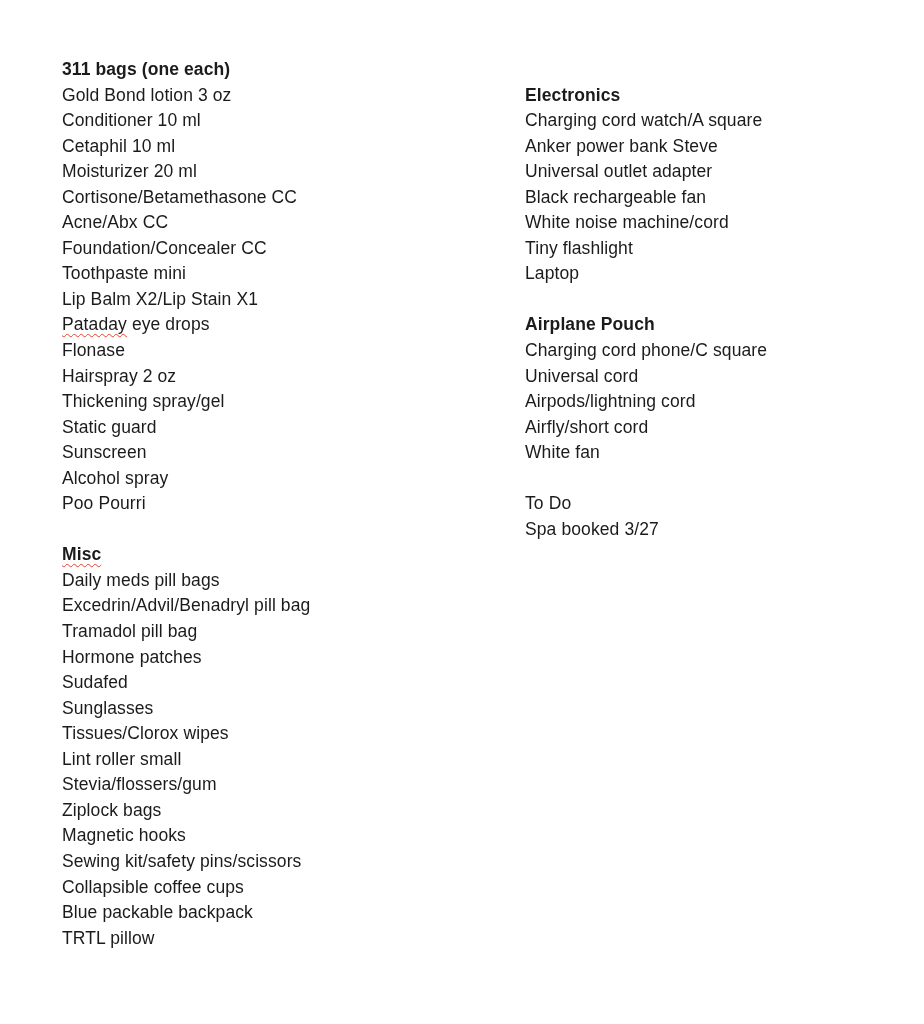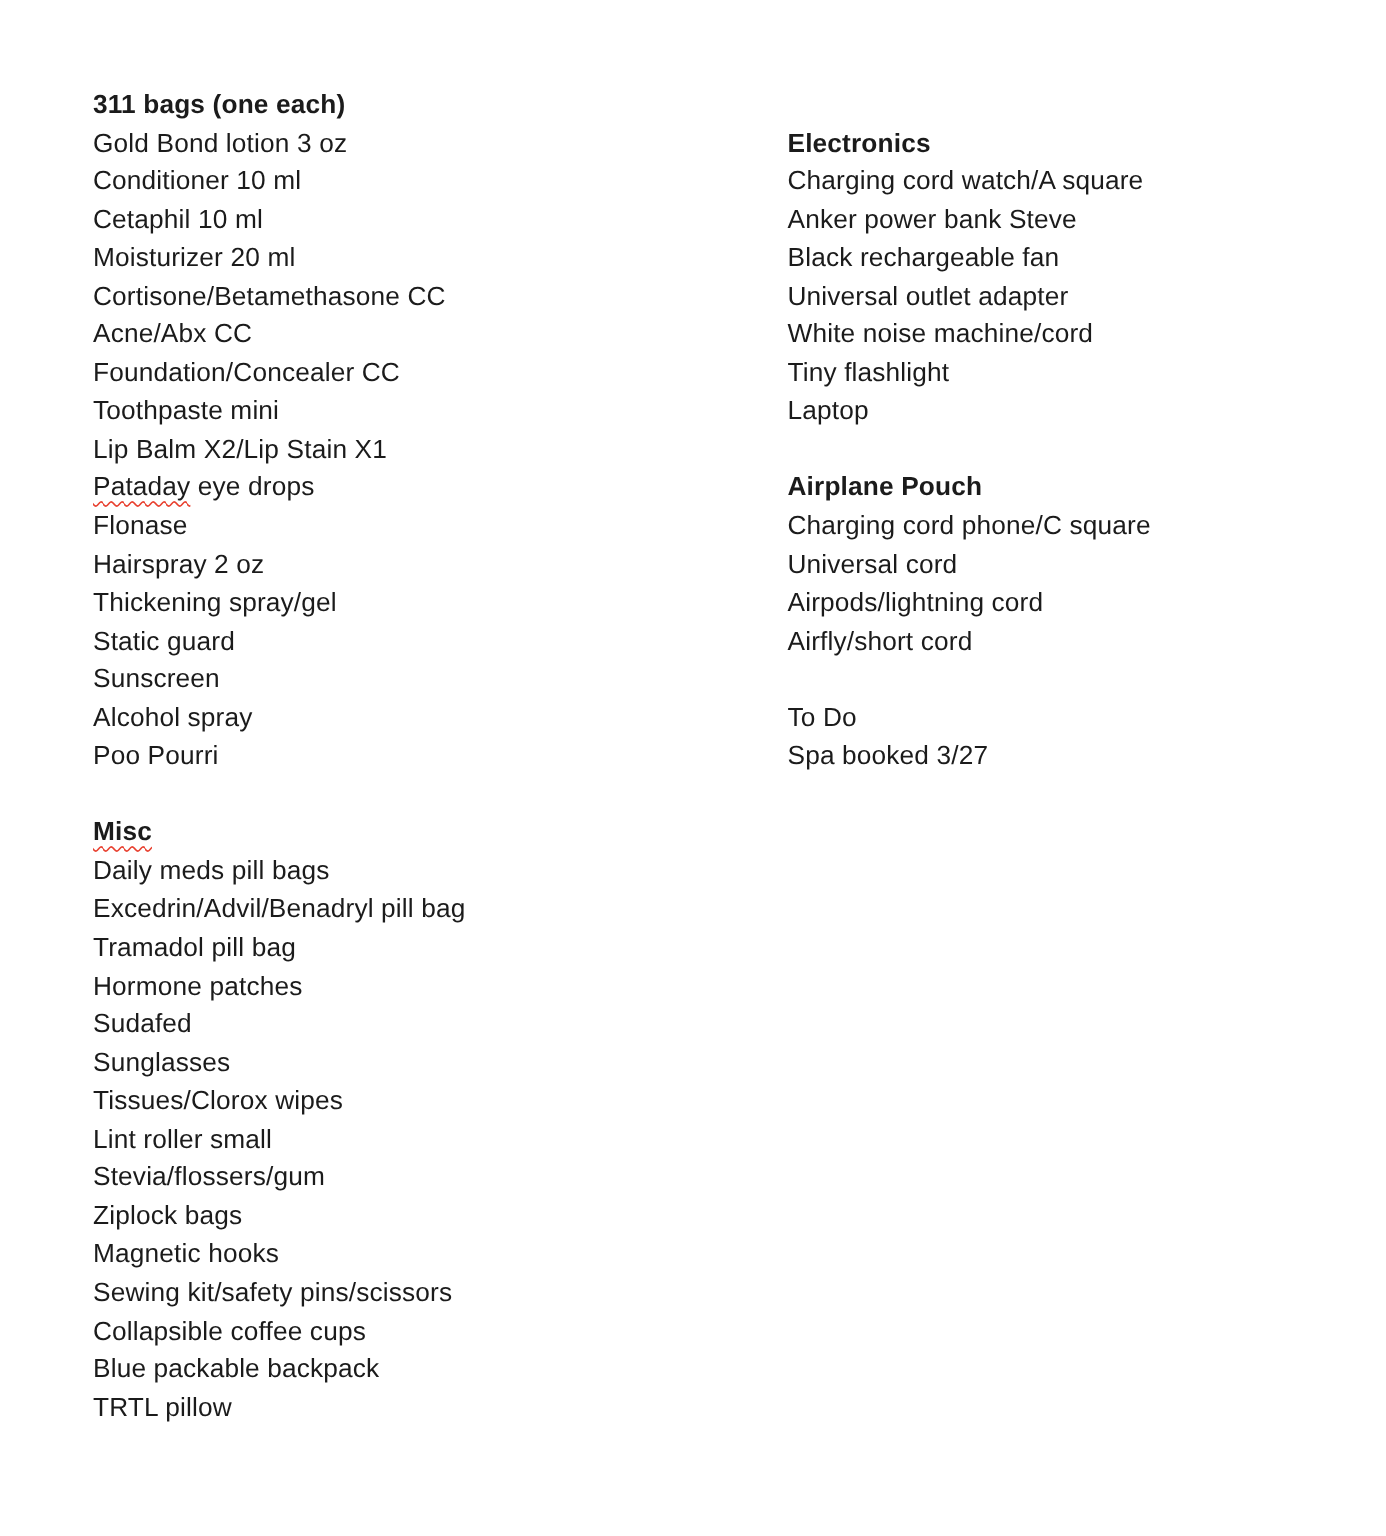--- a/index.html
+++ b/index.html
@@ -84,28 +84,29 @@
       <div class="line">Sewing kit/safety pins/scissors</div>
       <div class="line">Collapsible coffee cups</div>
       <div class="line">Blue packable backpack</div>
       <div class="line">TRTL pillow</div>
     </div>
   <div class="col col-right">
       <div class="line blank"></div>
       <div class="line heading">Electronics</div>
       <div class="line">Charging cord watch/A square</div>
       <div class="line">Anker power bank Steve</div>
+      <div class="line">Universal outlet adapter</div>
       <div class="line">Black rechargeable fan</div>
-      <div class="line">Universal outlet adapter</div>
       <div class="line">White noise machine/cord</div>
       <div class="line">Tiny flashlight</div>
       <div class="line">Laptop</div>
       <div class="line blank"></div>
       <div class="line heading">Airplane Pouch</div>
       <div class="line">Charging cord phone/C square</div>
       <div class="line">Universal cord</div>
       <div class="line">Airpods/lightning cord</div>
       <div class="line">Airfly/short cord</div>
+      <div class="line">White fan</div>
       <div class="line blank"></div>
       <div class="line">To Do</div>
       <div class="line">Spa booked 3/27</div>
     </div>
 </div>
 
 </body></html>

